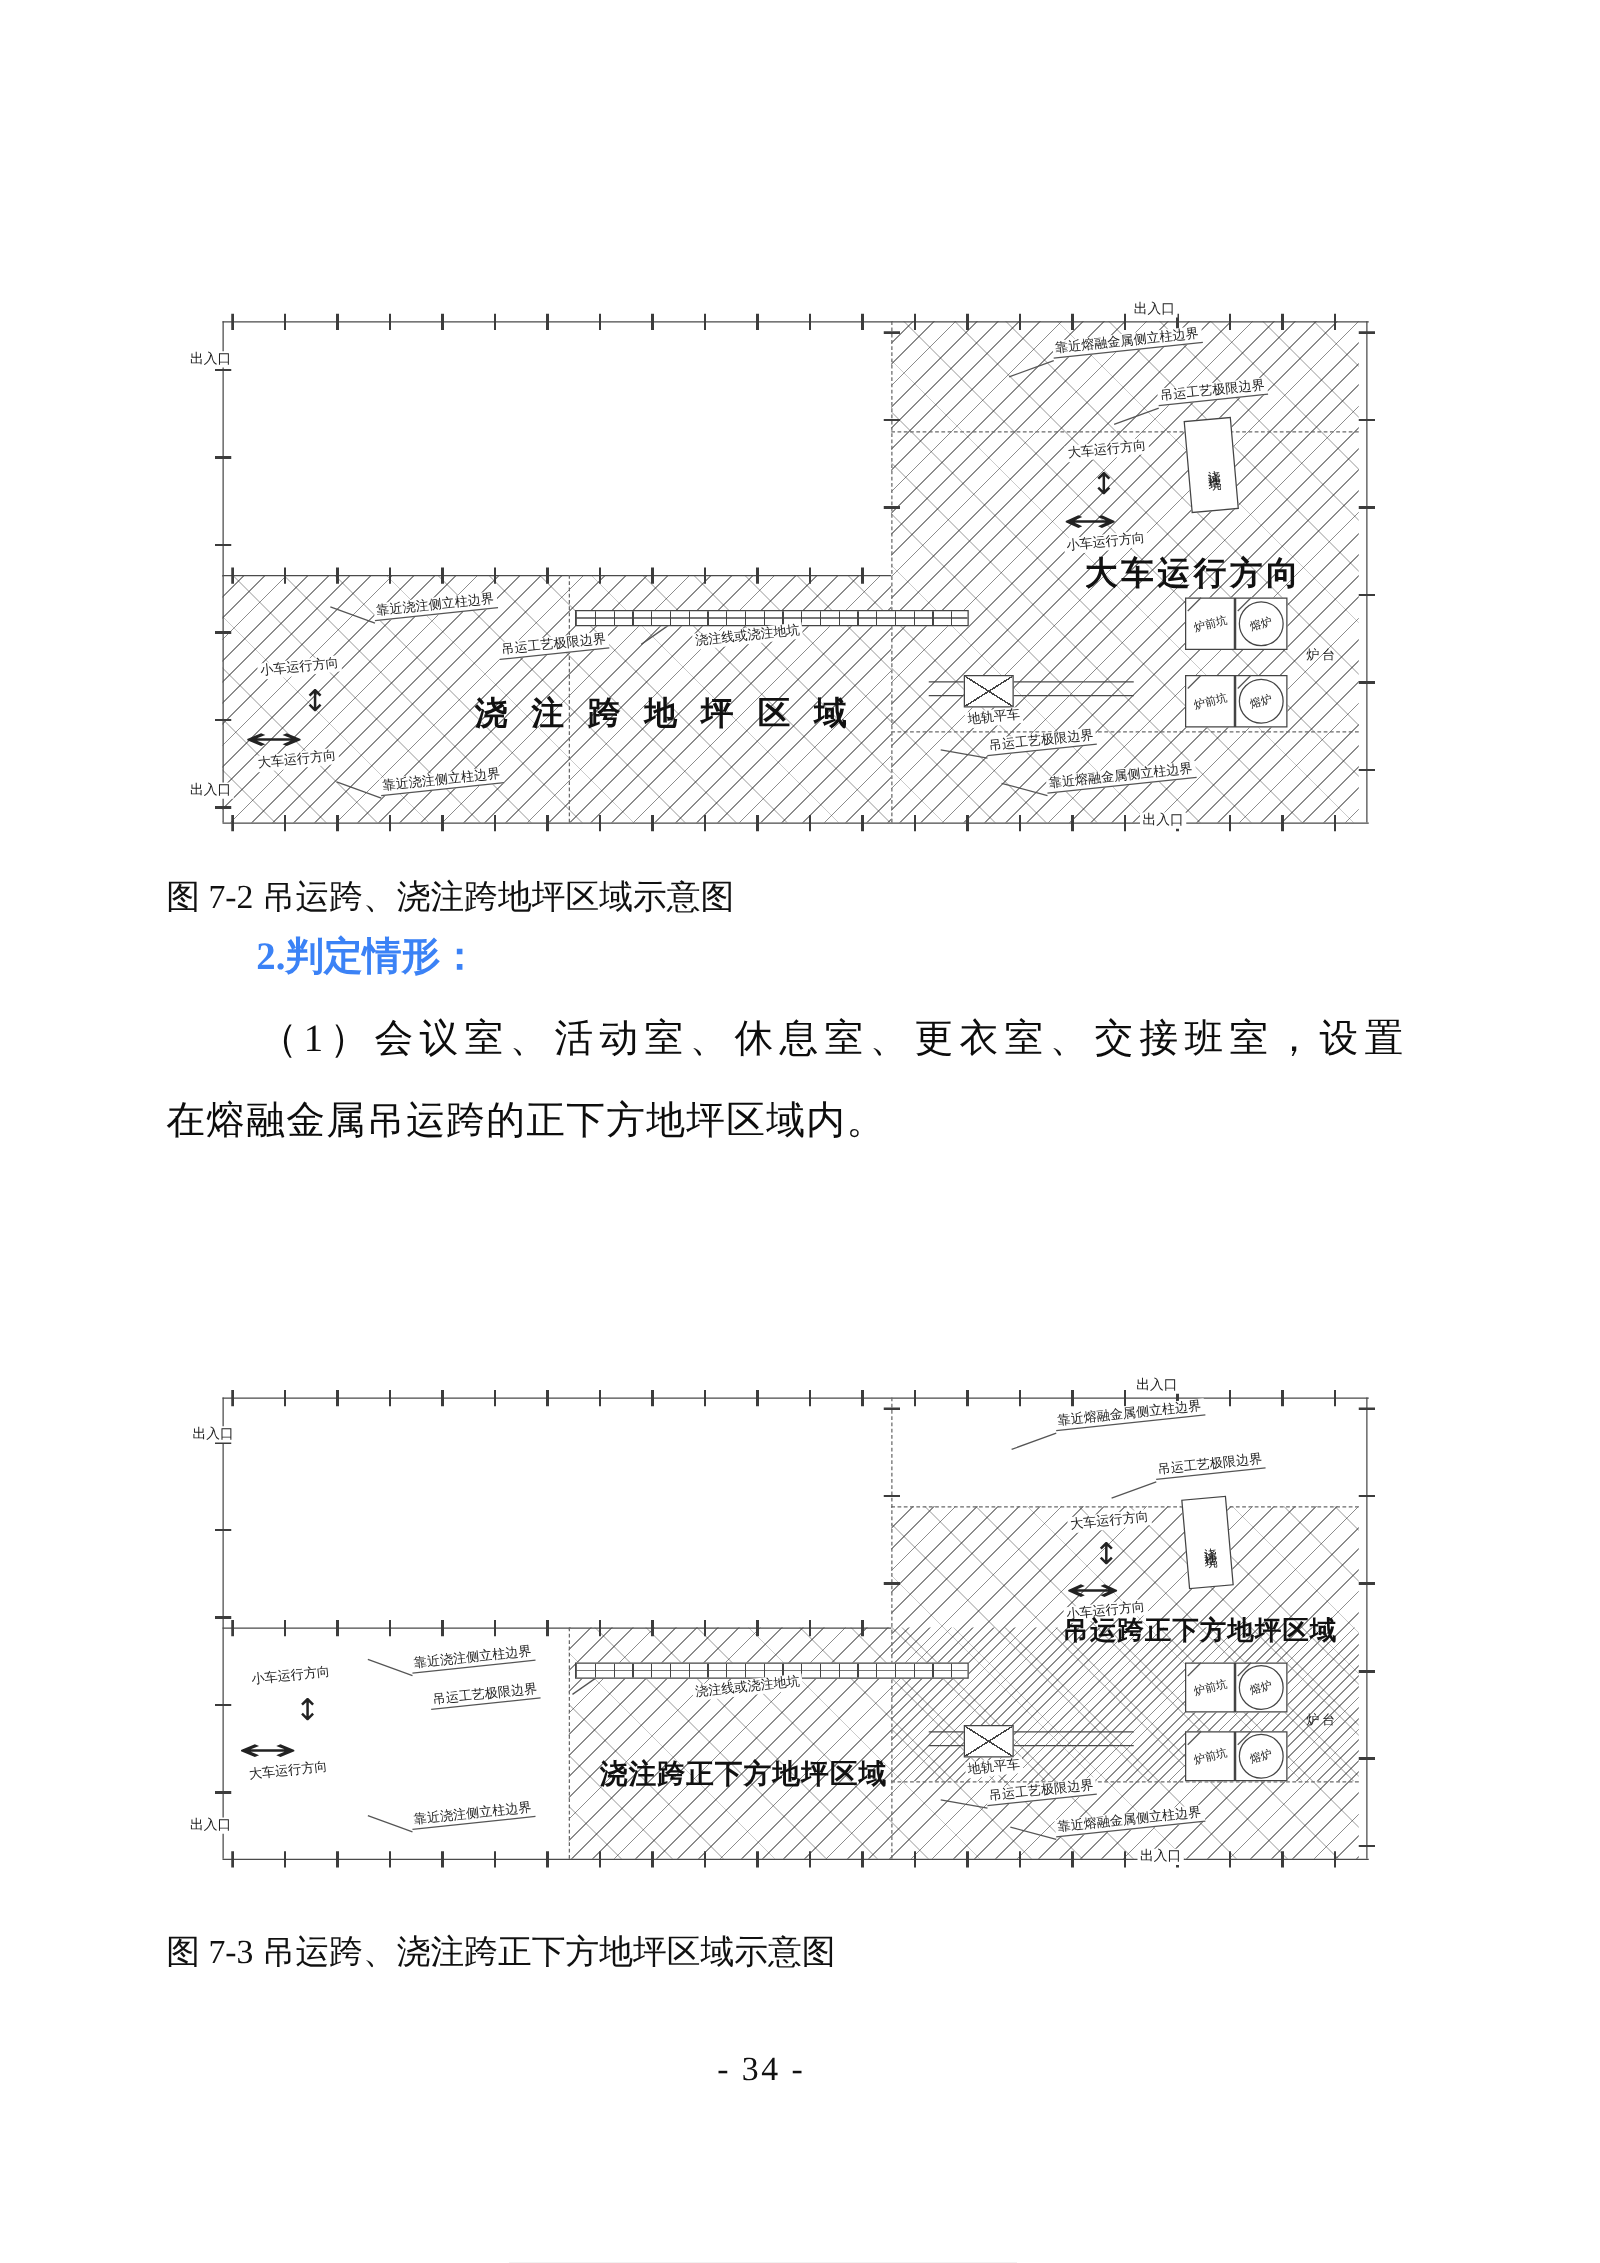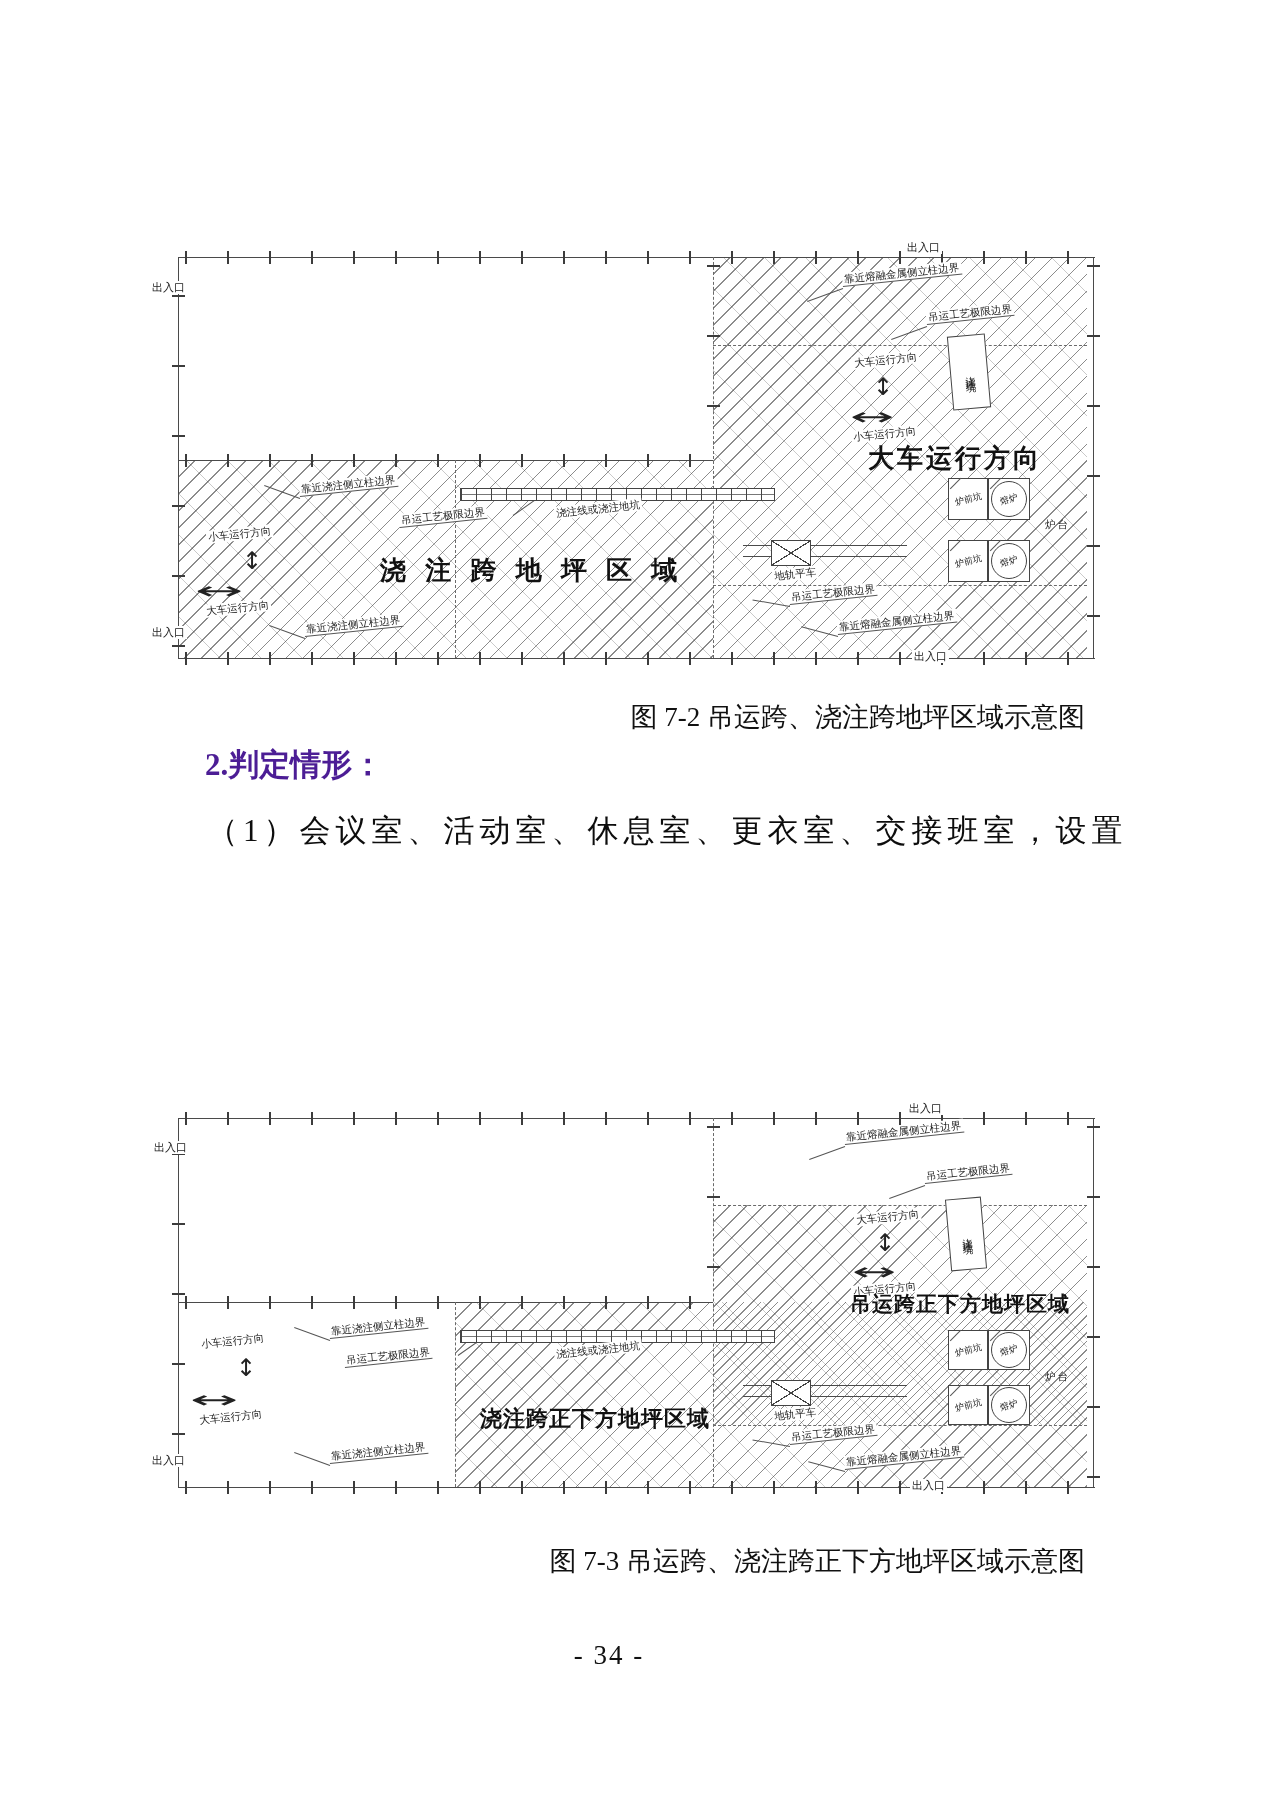--- a/index.html
+++ b/index.html
@@ -33,22 +33,22 @@
       linear-gradient(to top right,transparent calc(50% - .6px),#444 calc(50% - .6px) calc(50% + .6px),transparent calc(50% + .6px)),
       linear-gradient(to bottom right,transparent calc(50% - .6px),#444 calc(50% - .6px) calc(50% + .6px),transparent calc(50% + .6px)),#fff;}
   .fbox{position:absolute;border:1.1px solid #444;background:#fff;display:flex;align-items:center;justify-content:center;}
   .fbox::before{content:"";position:absolute;left:-1px;top:4px;width:15px;height:1px;background:#555;transform:rotate(-45deg);}
   .fbox span{font-size:9px;white-space:nowrap;transform:rotate(-14deg);color:#222;}
   .circ{position:absolute;border:1px solid #444;border-radius:50%;background:#fff;display:flex;align-items:center;justify-content:center;}
   .circ span{font-size:9px;transform:rotate(-16deg);color:#222;}
   .pitbox{position:absolute;border:1.1px solid #444;background:#fff;display:flex;align-items:center;justify-content:center;
       writing-mode:vertical-rl;font-size:10px;letter-spacing:2px;color:#222;transform:rotate(-5deg);}
   
-  .cap{position:absolute;left:133px;width:952px;text-align:right;font-size:27px;color:#111;}
-  .h2{position:absolute;font-size:31px;font-weight:bold;color:#4c1d95;}
+  .cap{position:absolute;left:133px;width:952px;text-align:left;font-size:27px;color:#111;}
+  .h2{position:absolute;font-size:31px;font-weight:bold;color:#3b82f6;}
   .tl{position:absolute;font-size:31px;color:#0d0d0d;white-space:nowrap;}
   .pageno{position:absolute;left:133px;width:952px;text-align:center;font-size:27px;letter-spacing:2px;color:#111;}
 </style>
 </head>
 <body>
 
 <div class="page">
 
   <div class="fig" style="left:150px;top:235px;width:960px;height:445px;">
 
@@ -125,20 +125,21 @@
     <div class="arrow" style="left:45px;top:342px;font-size:24px;transform:scaleX(2.4);transform-origin:left center;">↔</div>
     <div class="L sl" style="left:55px;top:370px;">大车运行方向</div>
     <div class="L ul sl" style="left:155px;top:388px;">靠近浇注侧立柱边界</div>
     <div class="tail" style="left:155px;top:403px;transform:rotate(200deg);"></div>
   </div>
 
   <div class="cap" style="top:699px;">图 7-2 吊运跨、浇注跨地坪区域示意图</div>
 
   <div class="h2" style="left:205px;top:744px;">2.判定情形：</div>
   <div class="tl" style="left:207px;top:810px;letter-spacing:5px;">（1）会议室、活动室、休息室、更衣室、交接班室，设置</div>
+  <div class="tl" style="left:133px;top:875px;letter-spacing:1px;">在熔融金属吊运跨的正下方地坪区域内。</div>
 
   <div class="fig" style="left:150px;top:1098px;width:960px;height:420px;">
 
     <div class="hatch" style="left:305px;top:204px;width:632px;height:185px;"></div>
     <div class="hatch" style="left:563px;top:107px;width:374px;height:220px;"></div>
 
     <div class="hline" style="left:28px;top:20px;width:917px;"></div>
     <div class="colsh" style="left:35px;top:14px;width:905px;"></div>
     <div class="vline" style="left:28px;top:20px;height:369px;"></div>
     <div class="colsv" style="left:22px;top:55px;height:330px;"></div>

